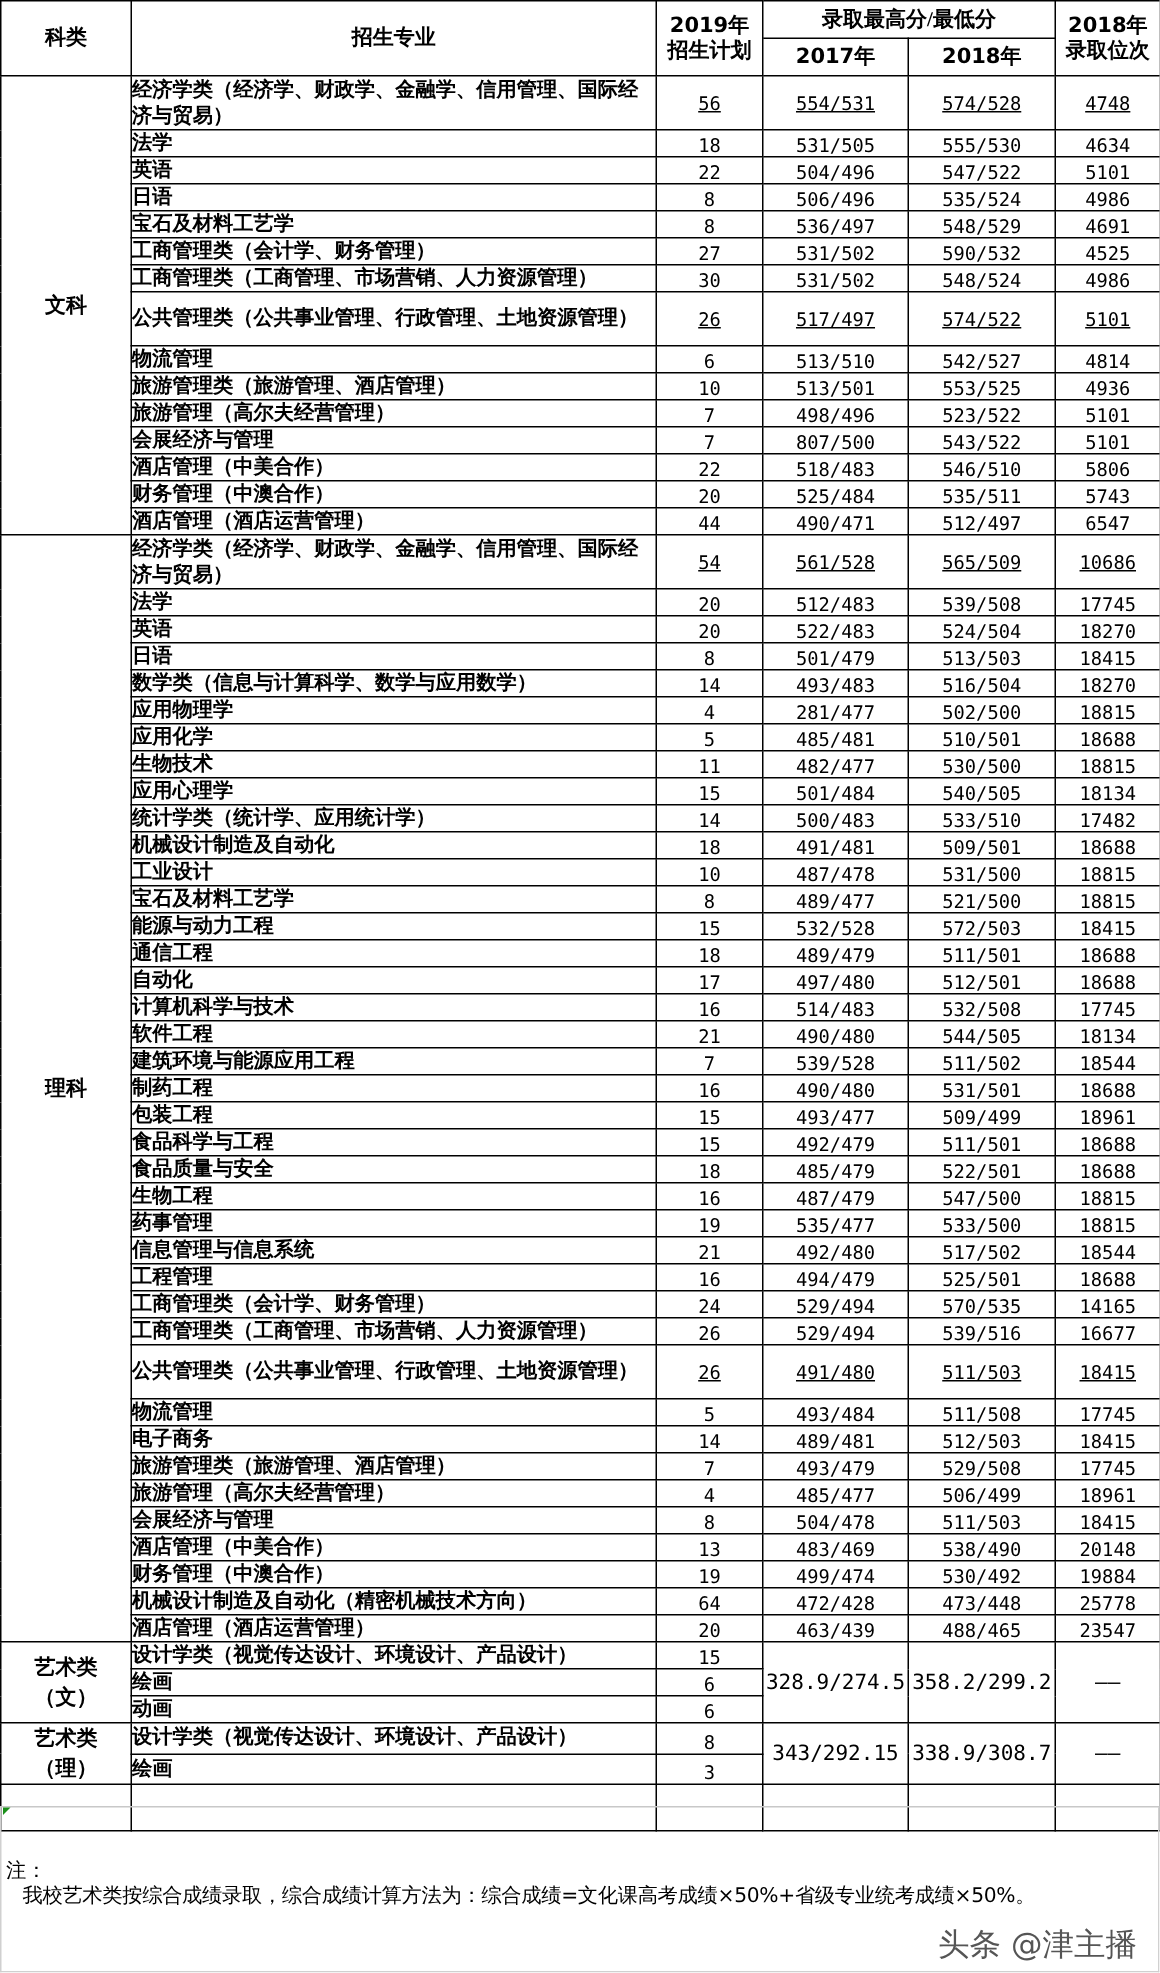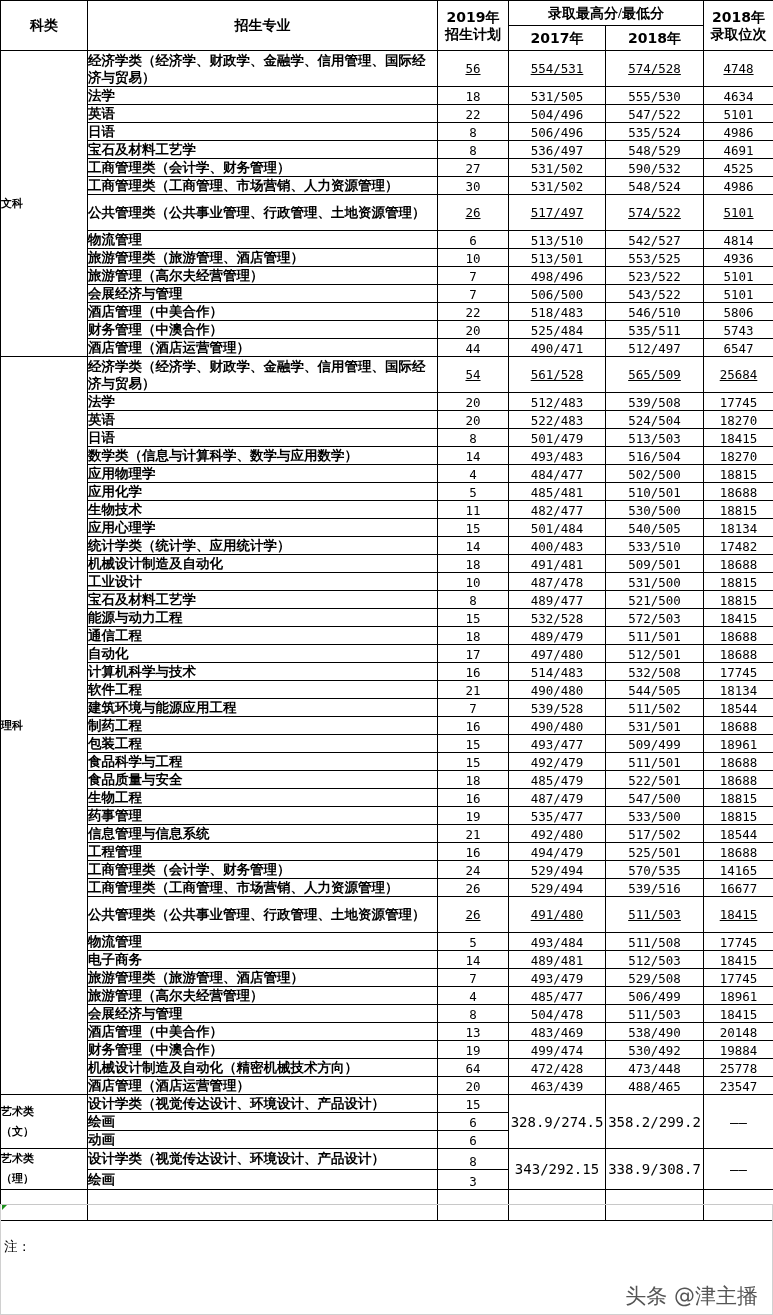--- a/index.html
+++ b/index.html
@@ -5,21 +5,21 @@
   html, body { margin: 0; padding: 0; background: #ffffff; }
   body { width: 773px; height: 1315px; position: relative; overflow: hidden;
          font-family: "DejaVu Sans", "Liberation Sans", sans-serif; color: #000; }
   table.admit { border-collapse: collapse; position: absolute; left: 0; top: 0; width: 773px;
                 table-layout: fixed; font-size: 13px; }
   table.admit td, table.admit th { border: 1px solid #000; padding: 0; overflow: hidden; }
   table.admit th { font-weight: bold; font-size: 14px; text-align: center; line-height: 17px; }
   th.hcat, th.hmaj { height: 49px; }
   th.hgrp { height: 24px; font-family: Liberation Serif, serif; }
   th.hyr { height: 24px; font-size: 14px; margin-top: 43px; }
-  td.cat { font-weight: bold; font-size: 11px; vertical-align: middle; line-height: 20px; }
+  td.cat { text-align: center; font-weight: bold; font-size: 14px; vertical-align: middle; line-height: 20px; }
   td.major { text-align: left; padding-left: 2px; line-height: 17px; font-size: 13.5px; white-space: normal; font-weight: bold; }
   td.num { text-align: center; font-family: "DejaVu Sans Mono", "Liberation Mono", monospace; font-size: 12.5px; vertical-align: bottom; }
   tr.r1 td { height: 17px; }
   tr.r2 td { height: 35px; }
   tr.r2 td.num { vertical-align: middle; text-decoration: underline; }
   td.art { vertical-align: middle; font-size: 14px; }
   .blank-row td { border: 1px solid #d0d0d0; height: 30px; }
   .note { position: absolute; left: 0; top: 1204px; width: 771px; height: 109px; border: 1px solid #d0d0d0; border-top: 1px solid #c8c8c8; }
   .note .marker { position: absolute; left: 1px; top: 0; width: 0; height: 0; border-top: 5px solid #1a8f1a; border-right: 5px solid transparent; }
   .note .label { position: absolute; left: 3px; top: 33px; font-size: 13.5px; }
@@ -132,21 +132,21 @@
       <tr class="r1">
         <td class="major">旅游管理（高尔夫经营管理）</td>
         <td class="num">7</td>
         <td class="num">498/496</td>
         <td class="num">523/522</td>
         <td class="num">5101</td>
       </tr>
       <tr class="r1">
         <td class="major">会展经济与管理</td>
         <td class="num">7</td>
-        <td class="num">506/500</td>
+        <td class="num">807/500</td>
         <td class="num">543/522</td>
         <td class="num">5101</td>
       </tr>
       <tr class="r1">
         <td class="major">酒店管理（中美合作）</td>
         <td class="num">22</td>
         <td class="num">518/483</td>
         <td class="num">546/510</td>
         <td class="num">5806</td>
       </tr>
@@ -163,21 +163,21 @@
         <td class="num">490/471</td>
         <td class="num">512/497</td>
         <td class="num">6547</td>
       </tr>
       <tr class="r2">
         <td class="cat" rowspan="39">理科</td>
         <td class="major">经济学类（经济学、财政学、金融学、信用管理、国际经济与贸易）</td>
         <td class="num">54</td>
         <td class="num">561/528</td>
         <td class="num">565/509</td>
-        <td class="num">25684</td>
+        <td class="num">10686</td>
       </tr>
       <tr class="r1">
         <td class="major">法学</td>
         <td class="num">20</td>
         <td class="num">512/483</td>
         <td class="num">539/508</td>
         <td class="num">17745</td>
       </tr>
       <tr class="r1">
         <td class="major">英语</td>
@@ -196,21 +196,21 @@
       <tr class="r1">
         <td class="major">数学类（信息与计算科学、数学与应用数学）</td>
         <td class="num">14</td>
         <td class="num">493/483</td>
         <td class="num">516/504</td>
         <td class="num">18270</td>
       </tr>
       <tr class="r1">
         <td class="major">应用物理学</td>
         <td class="num">4</td>
-        <td class="num">484/477</td>
+        <td class="num">281/477</td>
         <td class="num">502/500</td>
         <td class="num">18815</td>
       </tr>
       <tr class="r1">
         <td class="major">应用化学</td>
         <td class="num">5</td>
         <td class="num">485/481</td>
         <td class="num">510/501</td>
         <td class="num">18688</td>
       </tr>
@@ -224,21 +224,21 @@
       <tr class="r1">
         <td class="major">应用心理学</td>
         <td class="num">15</td>
         <td class="num">501/484</td>
         <td class="num">540/505</td>
         <td class="num">18134</td>
       </tr>
       <tr class="r1">
         <td class="major">统计学类（统计学、应用统计学）</td>
         <td class="num">14</td>
-        <td class="num">400/483</td>
+        <td class="num">500/483</td>
         <td class="num">533/510</td>
         <td class="num">17482</td>
       </tr>
       <tr class="r1">
         <td class="major">机械设计制造及自动化</td>
         <td class="num">18</td>
         <td class="num">491/481</td>
         <td class="num">509/501</td>
         <td class="num">18688</td>
       </tr>
@@ -483,14 +483,15 @@
       <td></td>
         <td></td>
         <td></td>
     </tr>
   </tbody>
 </table>
 
 <div class="note">
   <div class="marker"></div>
   <div class="label">注：</div>
+  <div class="text">我校艺术类按综合成绩录取，综合成绩计算方法为：综合成绩=文化课高考成绩×50%+省级专业统考成绩×50%。</div>
   <div class="watermark">头条 @津主播</div>
 </div>
 
 </body></html>

